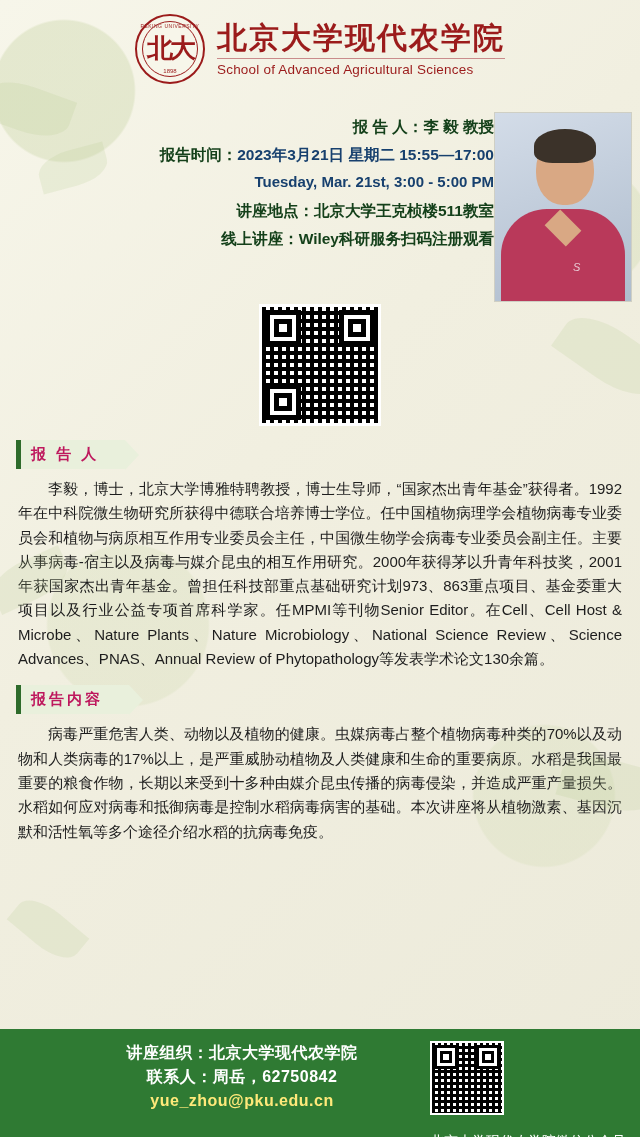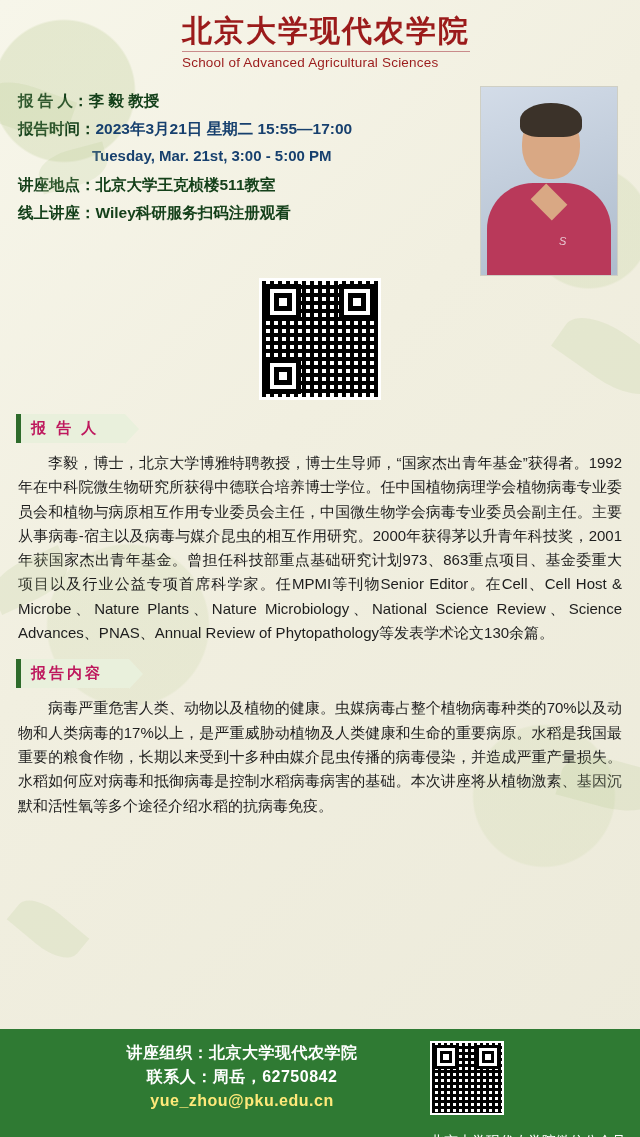--- a/index.html
+++ b/index.html
@@ -132,22 +132,23 @@
   .title-topic {
     font-size: 21px;
     font-weight: bold;
     margin-top: 12px;
     letter-spacing: 1px;
   }
 
   
   .info-row {
     display: flex;
-    margin-top: 14px;
-    padding: 0 22px 0 18px;
+    margin-top: 26px;
+    padding: 0 8px 0 18px;
+    text-align: right;
   }
   .info-col {
     flex: 1 1 auto;
     color: #14401a;
   }
   .info-line {
     font-size: 15.5px;
     font-weight: bold;
     line-height: 1.1;
     margin-bottom: 11px;
@@ -364,20 +365,25 @@
 
   <div class="leaf l1"></div>
   <div class="leaf l2"></div>
   <div class="leaf l3"></div>
   <div class="leaf l4"></div>
   <div class="leaf l5"></div>
   <div class="leaf l6"></div>
 
   
   <div class="header">
+    <div class="pku-seal">
+      <div class="ring-text">PEKING UNIVERSITY</div>
+      <div class="glyph">北大</div>
+      <div class="year">1898</div>
+    </div>
     <div class="header-titles">
       <div class="header-cn">北京大学现代农学院</div>
       <div class="header-en">School of Advanced Agricultural Sciences</div>
     </div>
   </div>
 
   
 
   
   <div class="info-row">

